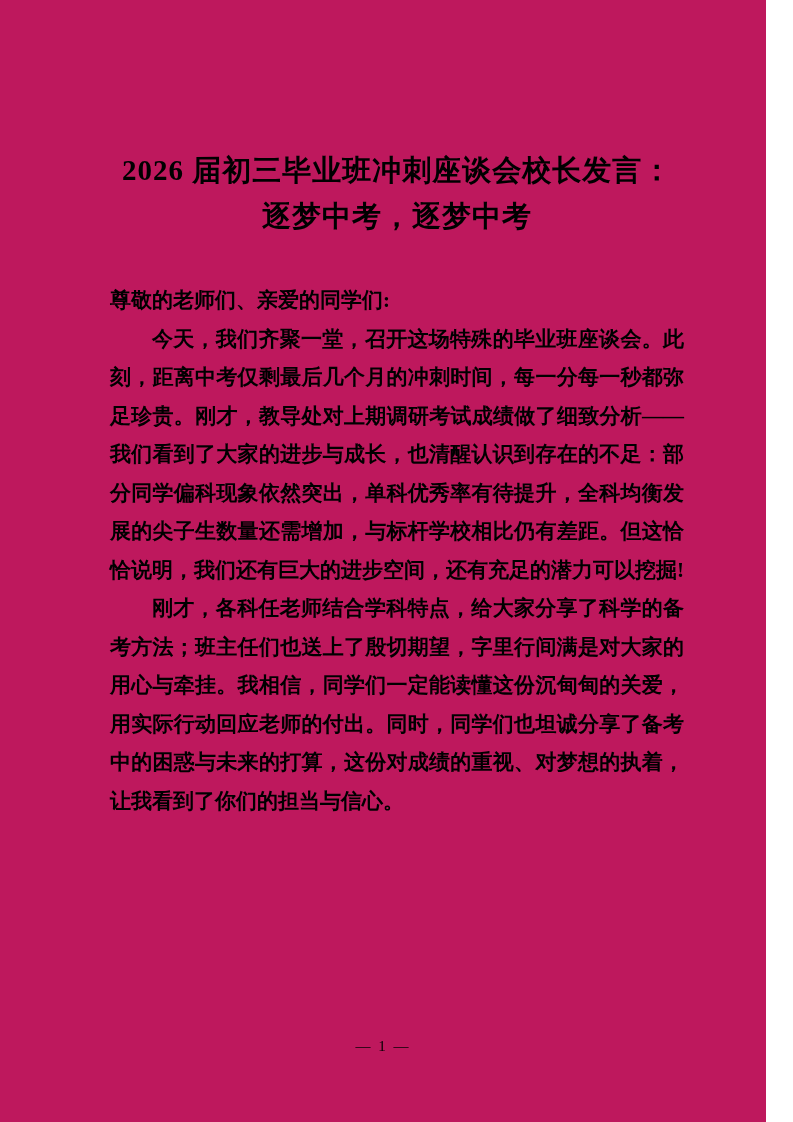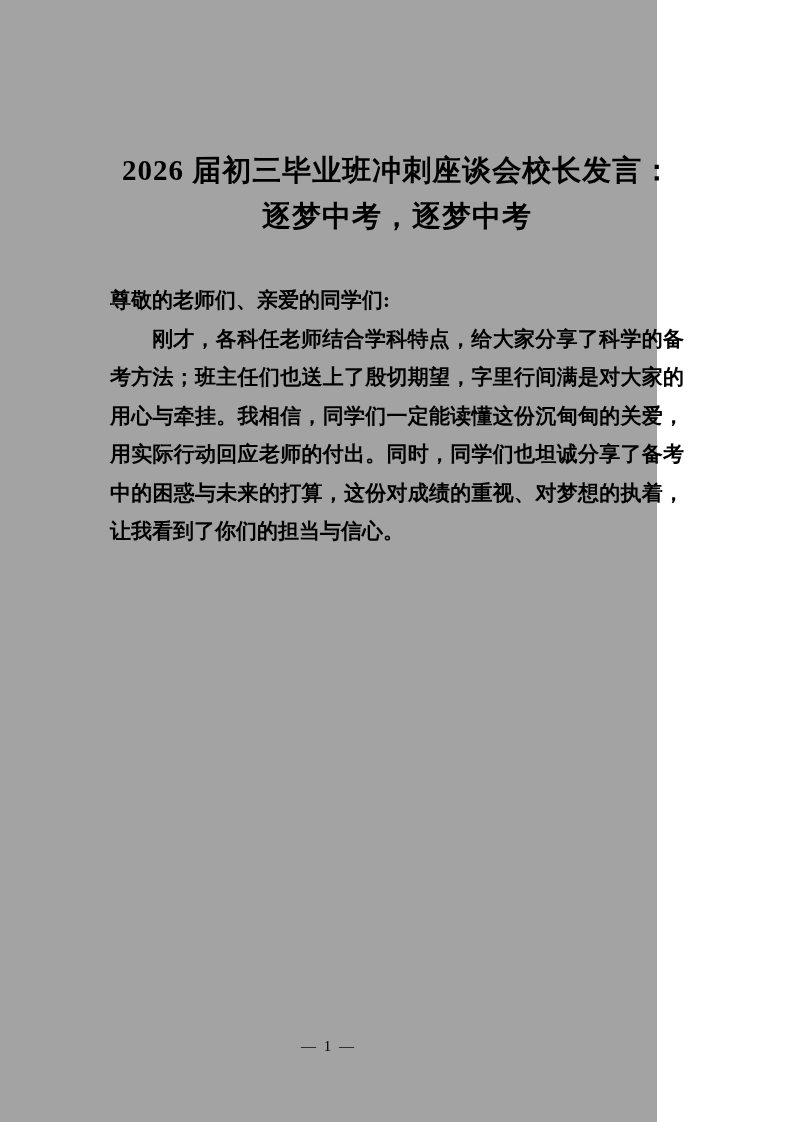--- a/index.html
+++ b/index.html
@@ -10,23 +10,23 @@
   body {
     width: 793px;
     height: 1122px;
     font-family: "Liberation Serif", serif;
     color: #000000;
     position: relative;
     overflow: hidden;
   }
   .page {
     position: relative;
-    width: 657px;
+    width: 766px;
     height: 1122px;
-    background: #a3a3a3;
+    background: #be185d;
   }
   .content {
     position: absolute;
     left: 110px;
     width: 574px;
     top: 0;
   }
   .doc-title {
     margin: 147px 0 0 0;
     font-size: 29px;
@@ -74,19 +74,20 @@
 <div class="page">
   <div class="content">
 
     <h1 class="doc-title">
       <span class="title-line">2026 届初三毕业班冲刺座谈会校长发言：</span>
       <span class="title-line">逐梦中考，逐梦中考</span>
     </h1>
 
     <div class="body-text">
       <p class="para">尊敬的老师们、亲爱的同学们:</p>
+      <p class="para indent">今天，我们齐聚一堂，召开这场特殊的毕业班座谈会。此刻，距离中考仅剩最后几个月的冲刺时间，每一分每一秒都弥足珍贵。刚才，教导处对上期调研考试成绩做了细致分析——我们看到了大家的进步与成长，也清醒认识到存在的不足：部分同学偏科现象依然突出，单科优秀率有待提升，全科均衡发展的尖子生数量还需增加，与标杆学校相比仍有差距。但这恰恰说明，我们还有巨大的进步空间，还有充足的潜力可以挖掘!</p>
       <p class="para indent">刚才，各科任老师结合学科特点，给大家分享了科学的备考方法；班主任们也送上了殷切期望，字里行间满是对大家的用心与牵挂。我相信，同学们一定能读懂这份沉甸甸的关爱，用实际行动回应老师的付出。同时，同学们也坦诚分享了备考中的困惑与未来的打算，这份对成绩的重视、对梦想的执着，让我看到了你们的担当与信心。</p>
     </div>
 
   </div>
 
   <div class="page-footer">— 1 —</div>
 </div>
 
 </body></html>

